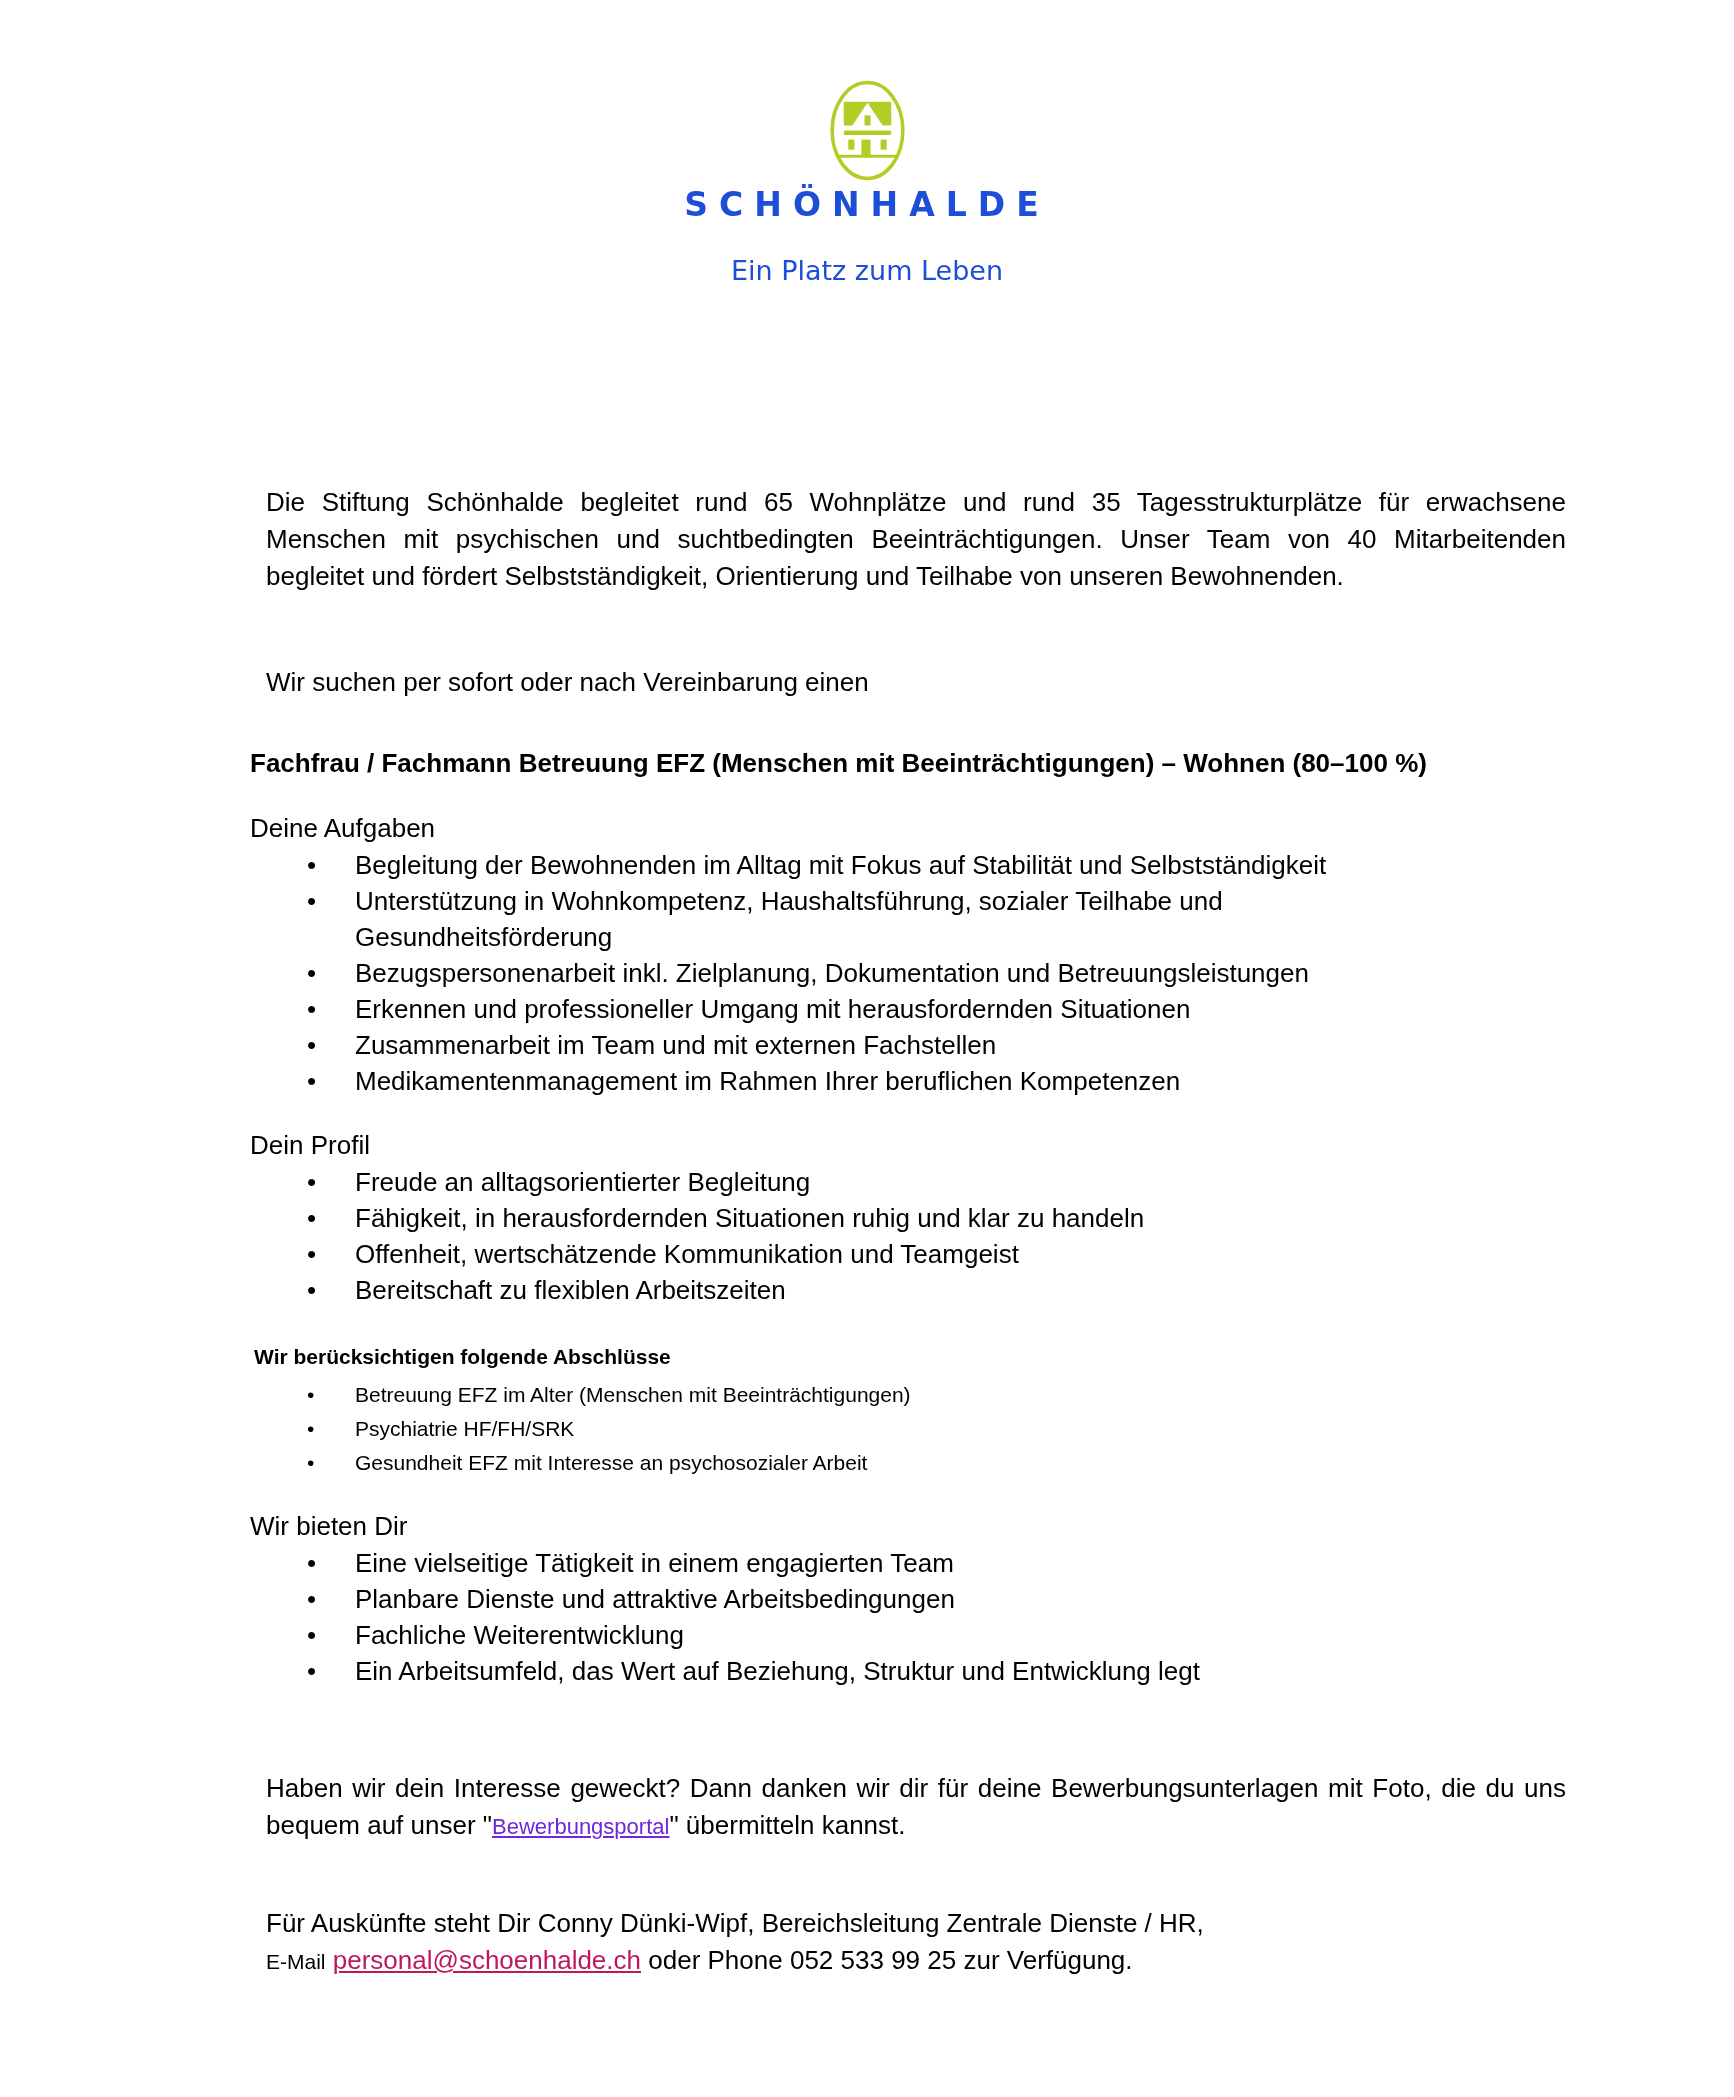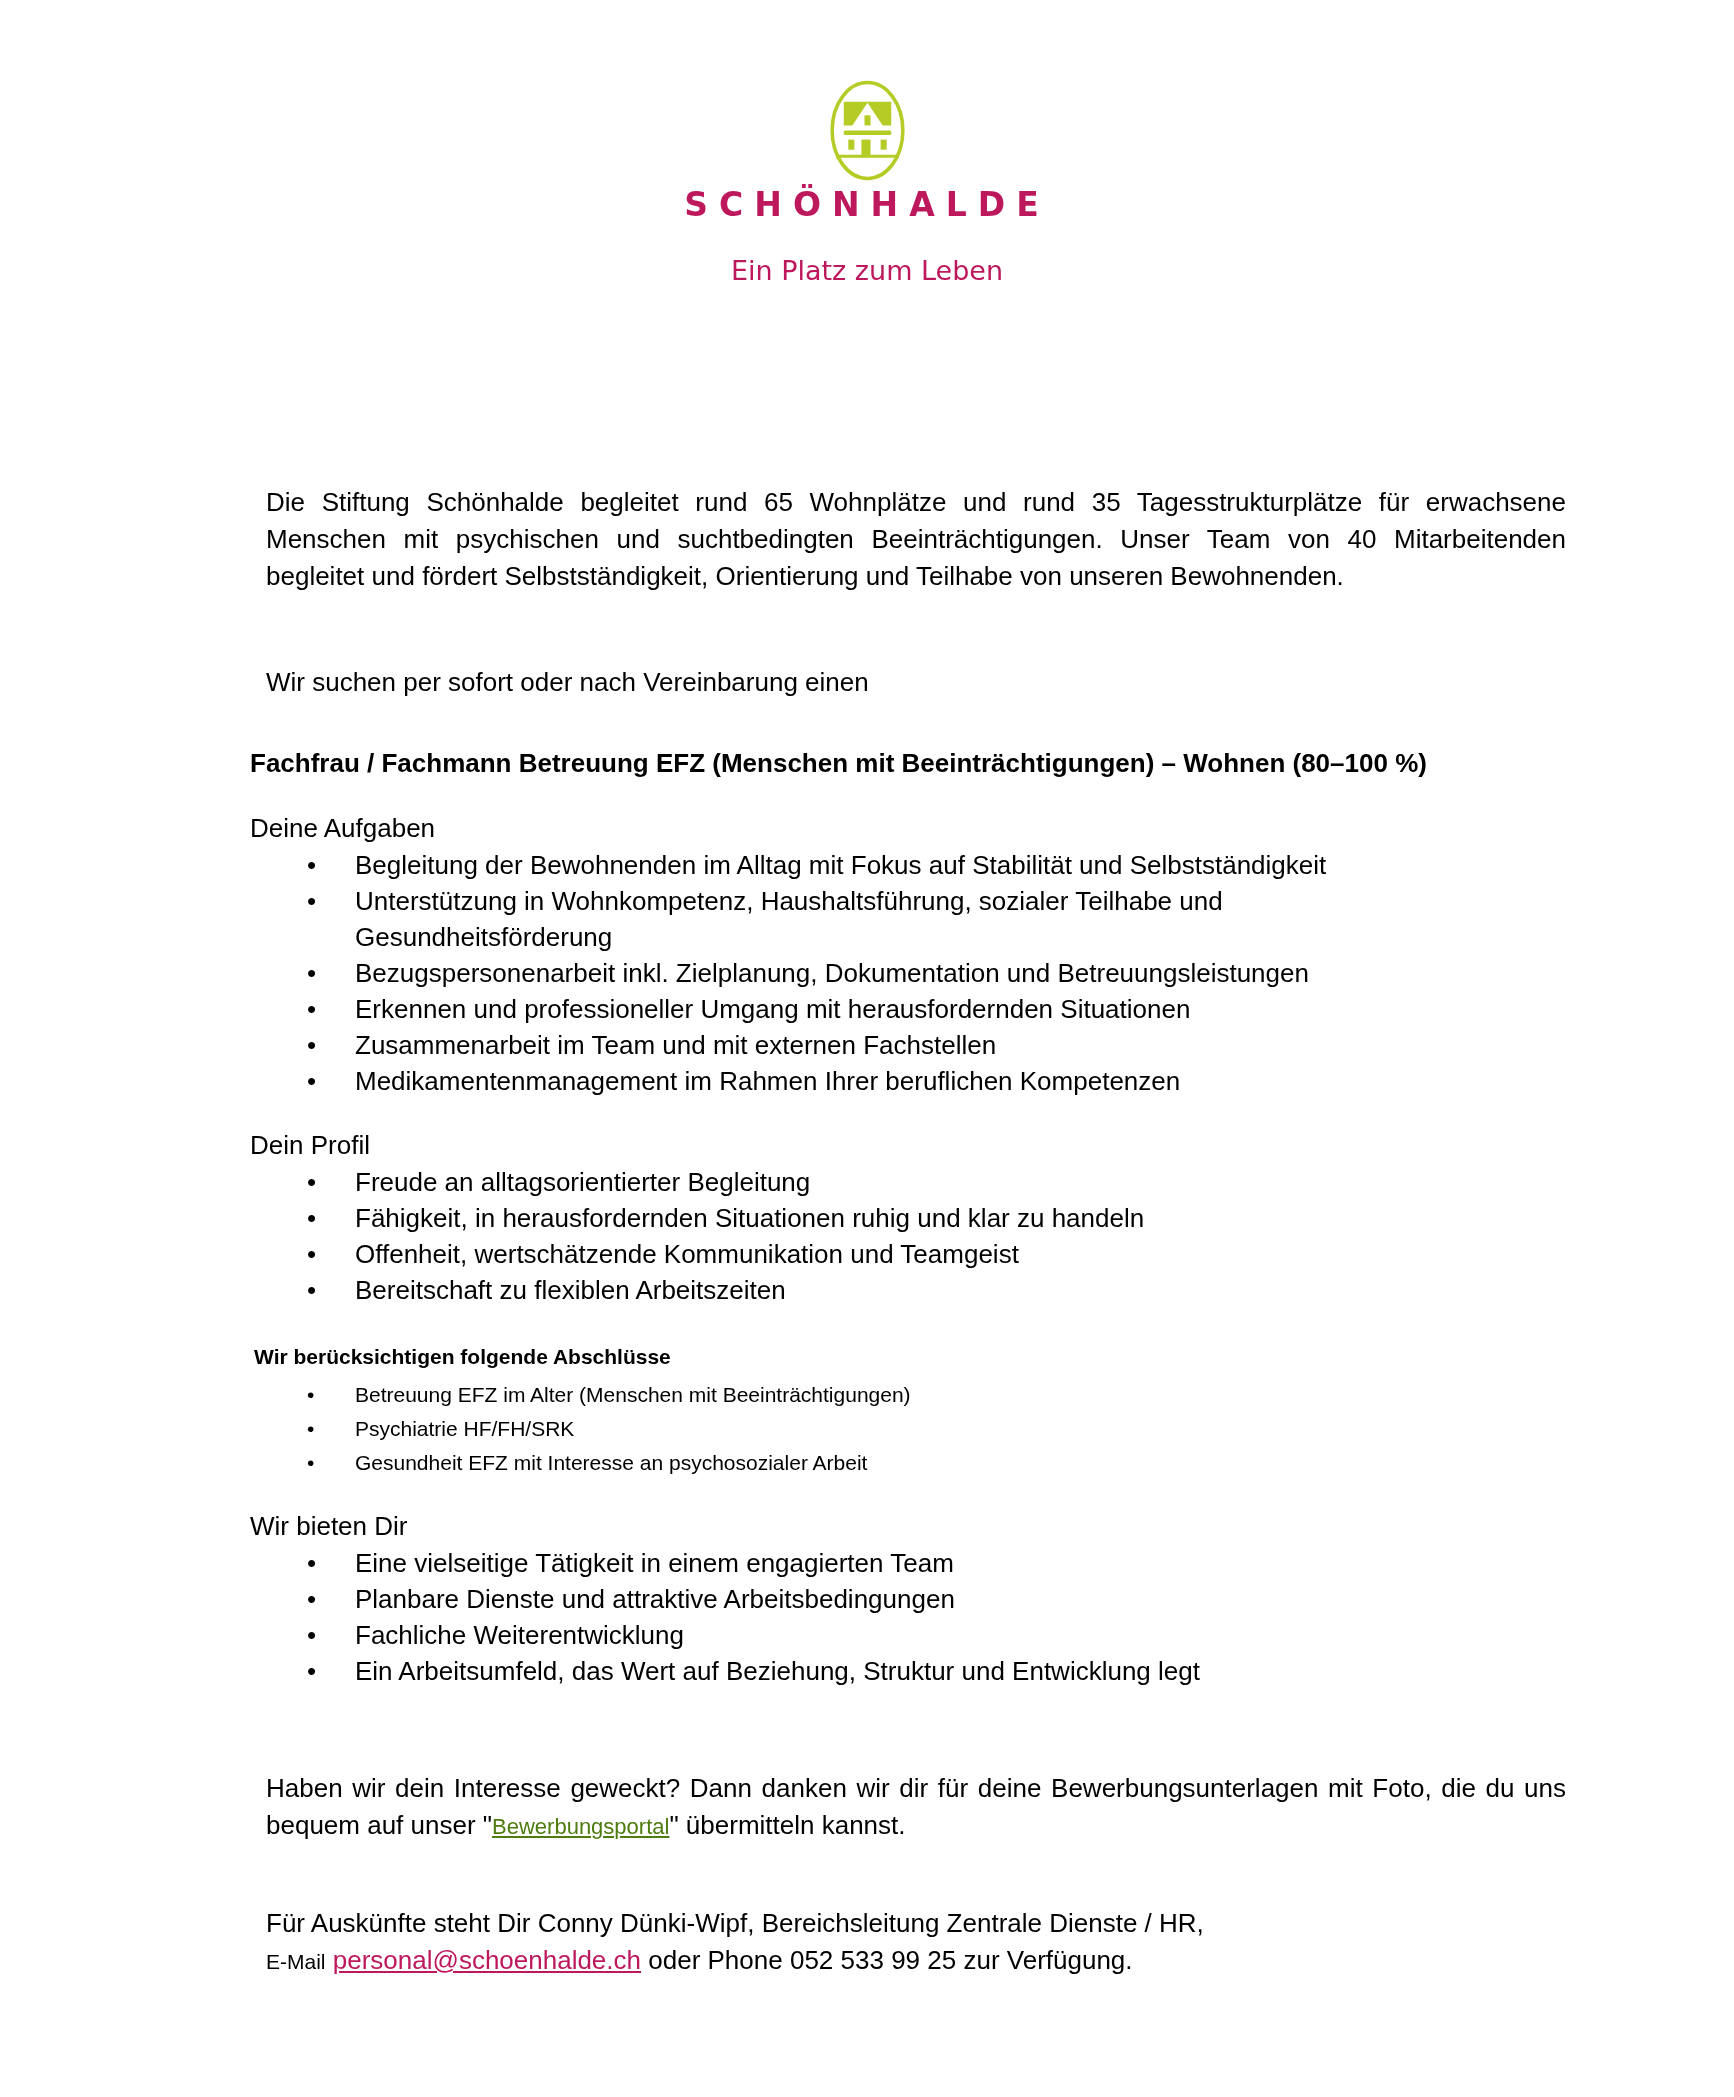--- a/index.html
+++ b/index.html
@@ -1,37 +1,37 @@
 <!DOCTYPE html>
 <html style="font-size:6.7px"><head>
 <meta charset="utf-8">
 <style>
   html, body { margin: 0; padding: 0; background: #ffffff; }
   body { width: 1734px; height: 2452px; position: relative; overflow: hidden;
          font-family: "Liberation Sans", sans-serif; color: #000; }
   .logo { position: absolute; left: 0; width: 1734px; top: 80px; text-align: center; }
   .logo svg { display: block; margin: 0 auto; }
-  .brand { color: #be185d; font-family: "DejaVu Sans", sans-serif; }
+  .brand { color: #1d4ed8; font-family: "DejaVu Sans", sans-serif; }
   .brand-name { position: absolute; top: 188px; left: 0; width: 1734px; text-align: center;
                 font-size: 33px; letter-spacing: 11px; font-weight: bold; line-height: 1; }
   .tagline { position: absolute; top: 257px; left: 0; width: 1734px; text-align: center;
              font-size: 27px; line-height: 1; }
   .content { position: absolute; left: 250px; top: 468px; width: 1332px; font-size: 26px; line-height: 37px; }
   .para { margin: 16px; text-align: justify; }
   .para.last-left { text-align-last: left; }
   .gap { height: 37px; }
   .gap-sm { height: 28px; }
   .title { font-weight: bold; font-size: 26px; margin: 0; }
   .h { font-weight: normal; font-size: 26px; margin: 0; line-height: 37px; }
   .h-sm { font-weight: bold; font-size: 21px; margin: 4px; line-height: 34px; }
   ul { margin: 0; padding: 0; list-style: none; }
   li { position: relative; padding-left: 105px; line-height: 36px; }
   li .bullet { position: absolute; left: 57px; top: 0; }
   ul.small li { font-size: 21px; line-height: 34px; }
-  a.portal { color: #4d7c0f; text-decoration: underline; font-size: 22px; }
+  a.portal { color: #6d28d9; text-decoration: underline; font-size: 22px; }
   a.mail { color: #be185d; text-decoration: underline; font-size: 26px; }
   .email-prefix { font-size: 21px; }
 </style>
 </head>
 <body>
 
 <div class="logo">
   <svg width="101" height="101" viewBox="0 0 160 200">
     <ellipse cx="80" cy="100" rx="70" ry="95" fill="none" stroke="#b5cc26" stroke-width="7"></ellipse>
     <path d="M33 43 H127 V90 H110 L80 45 L50 90 H33 Z" fill="#b5cc26"></path>

